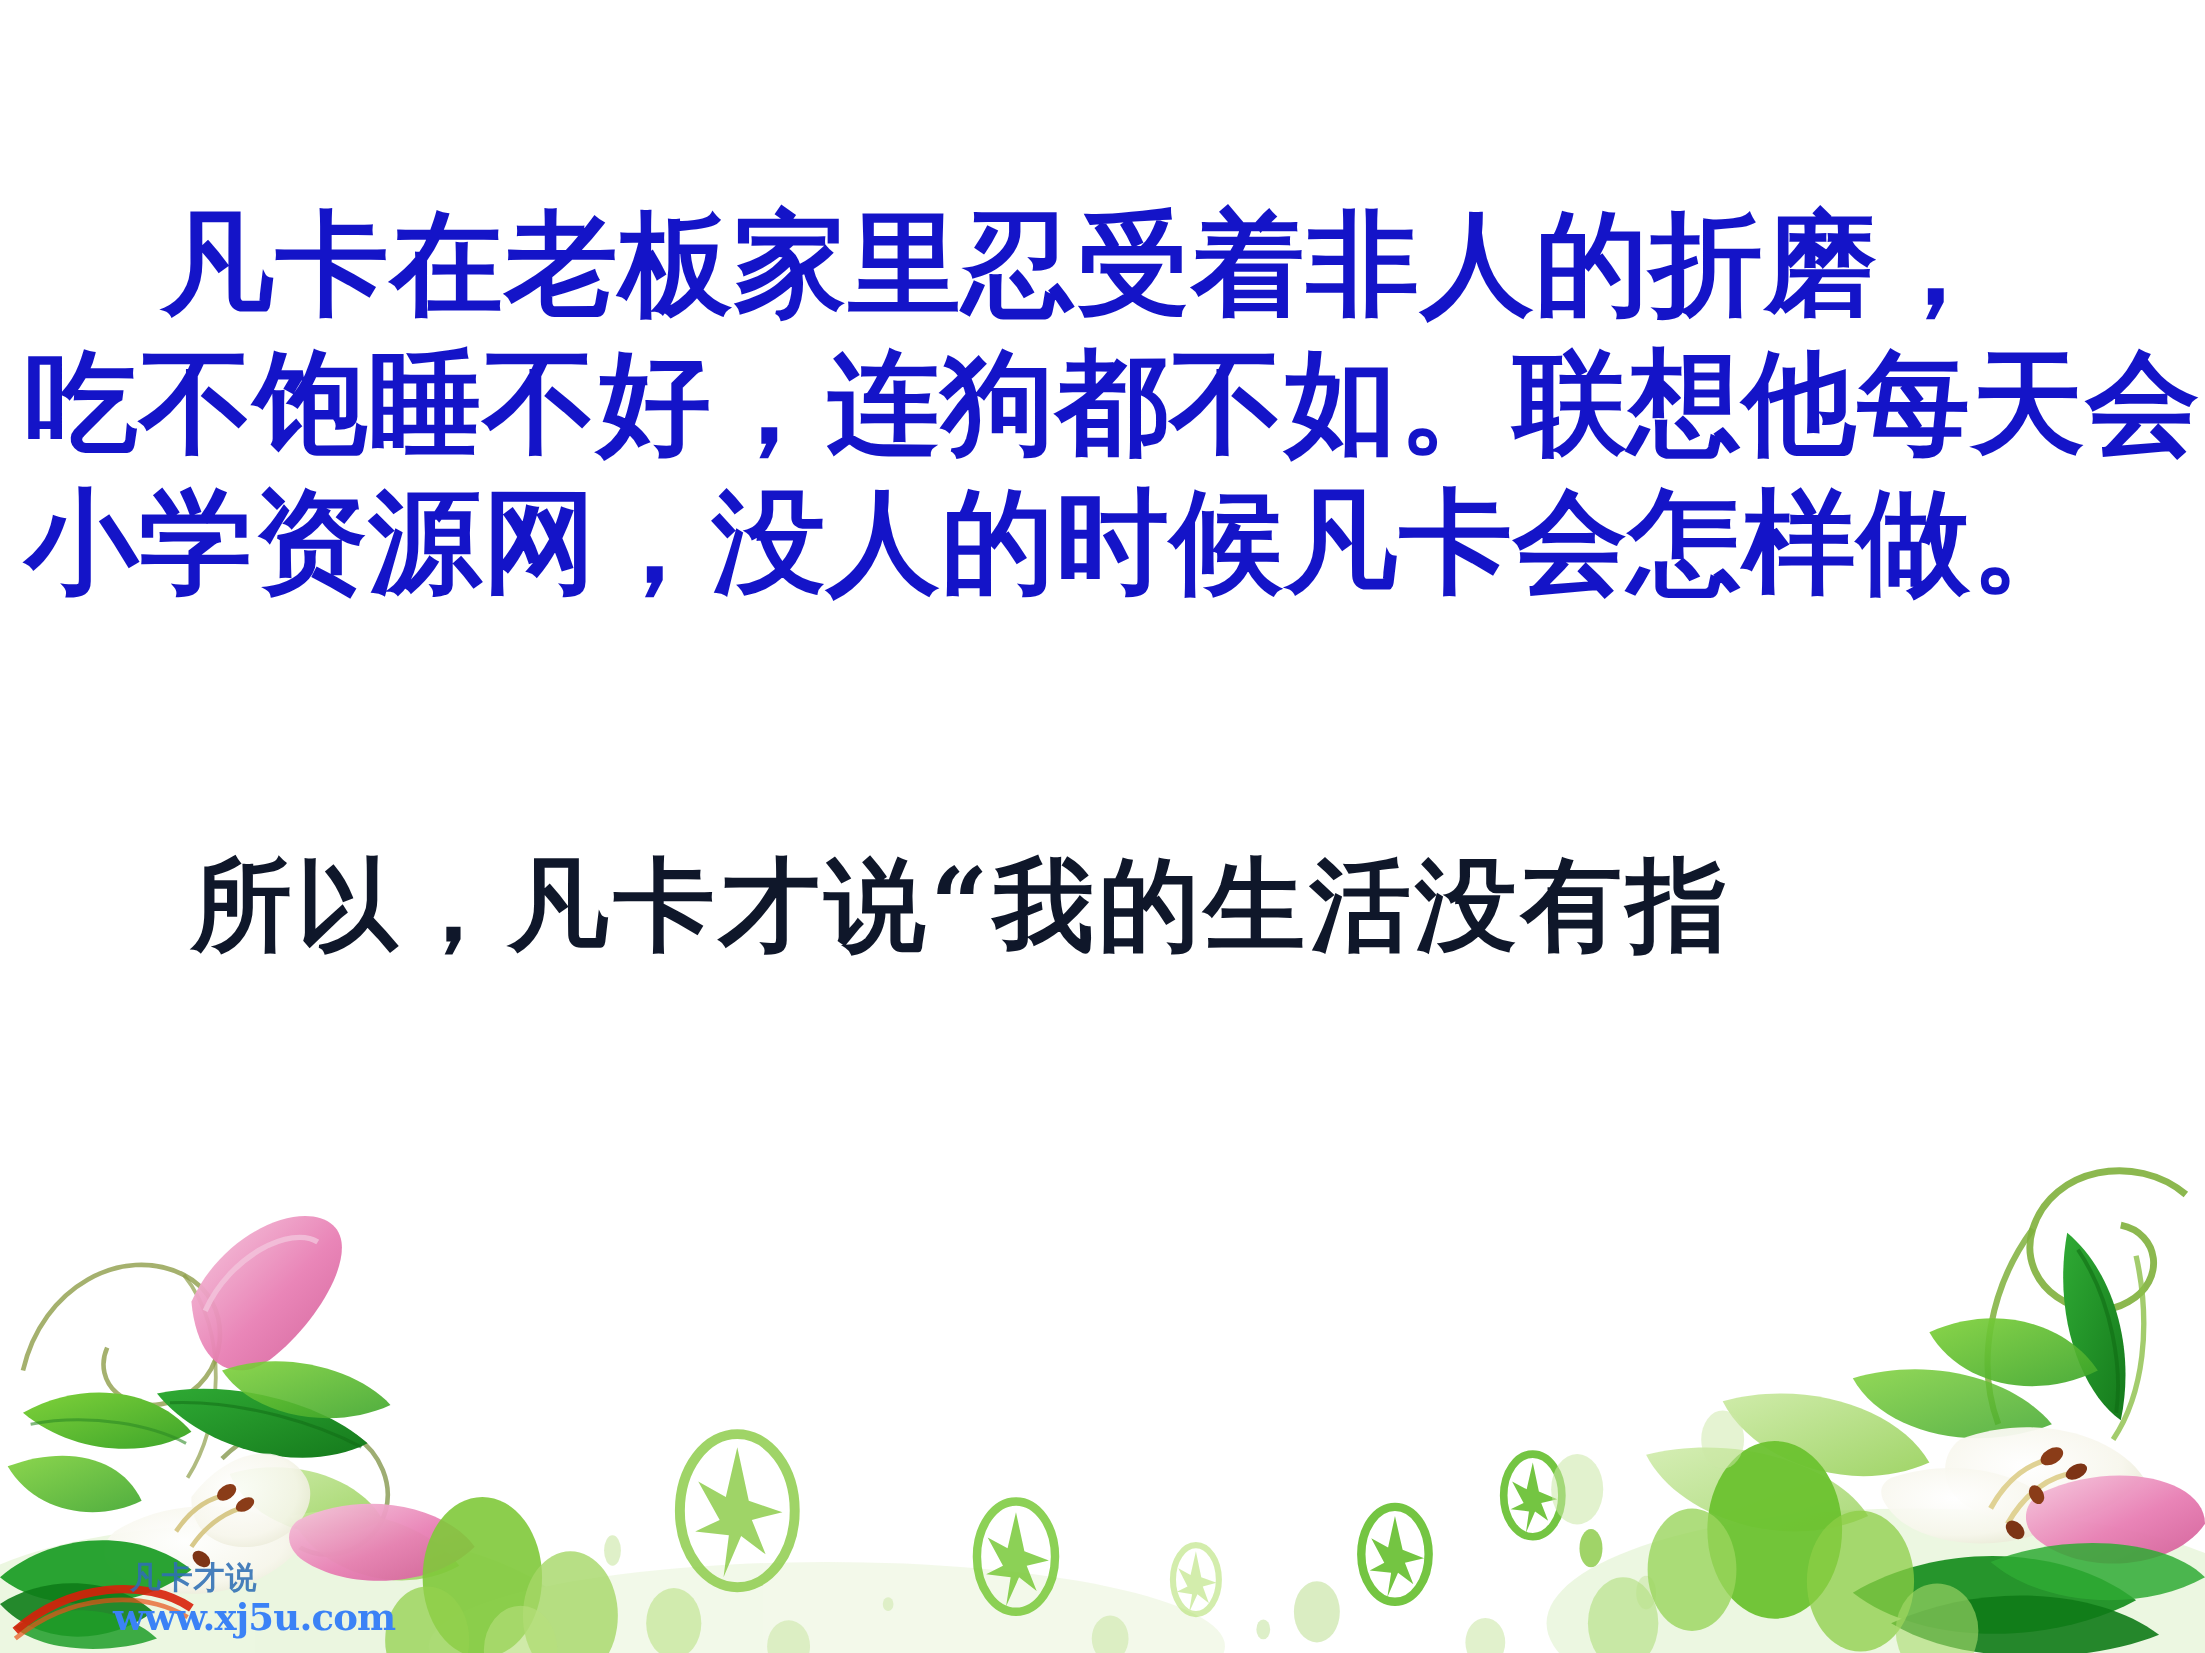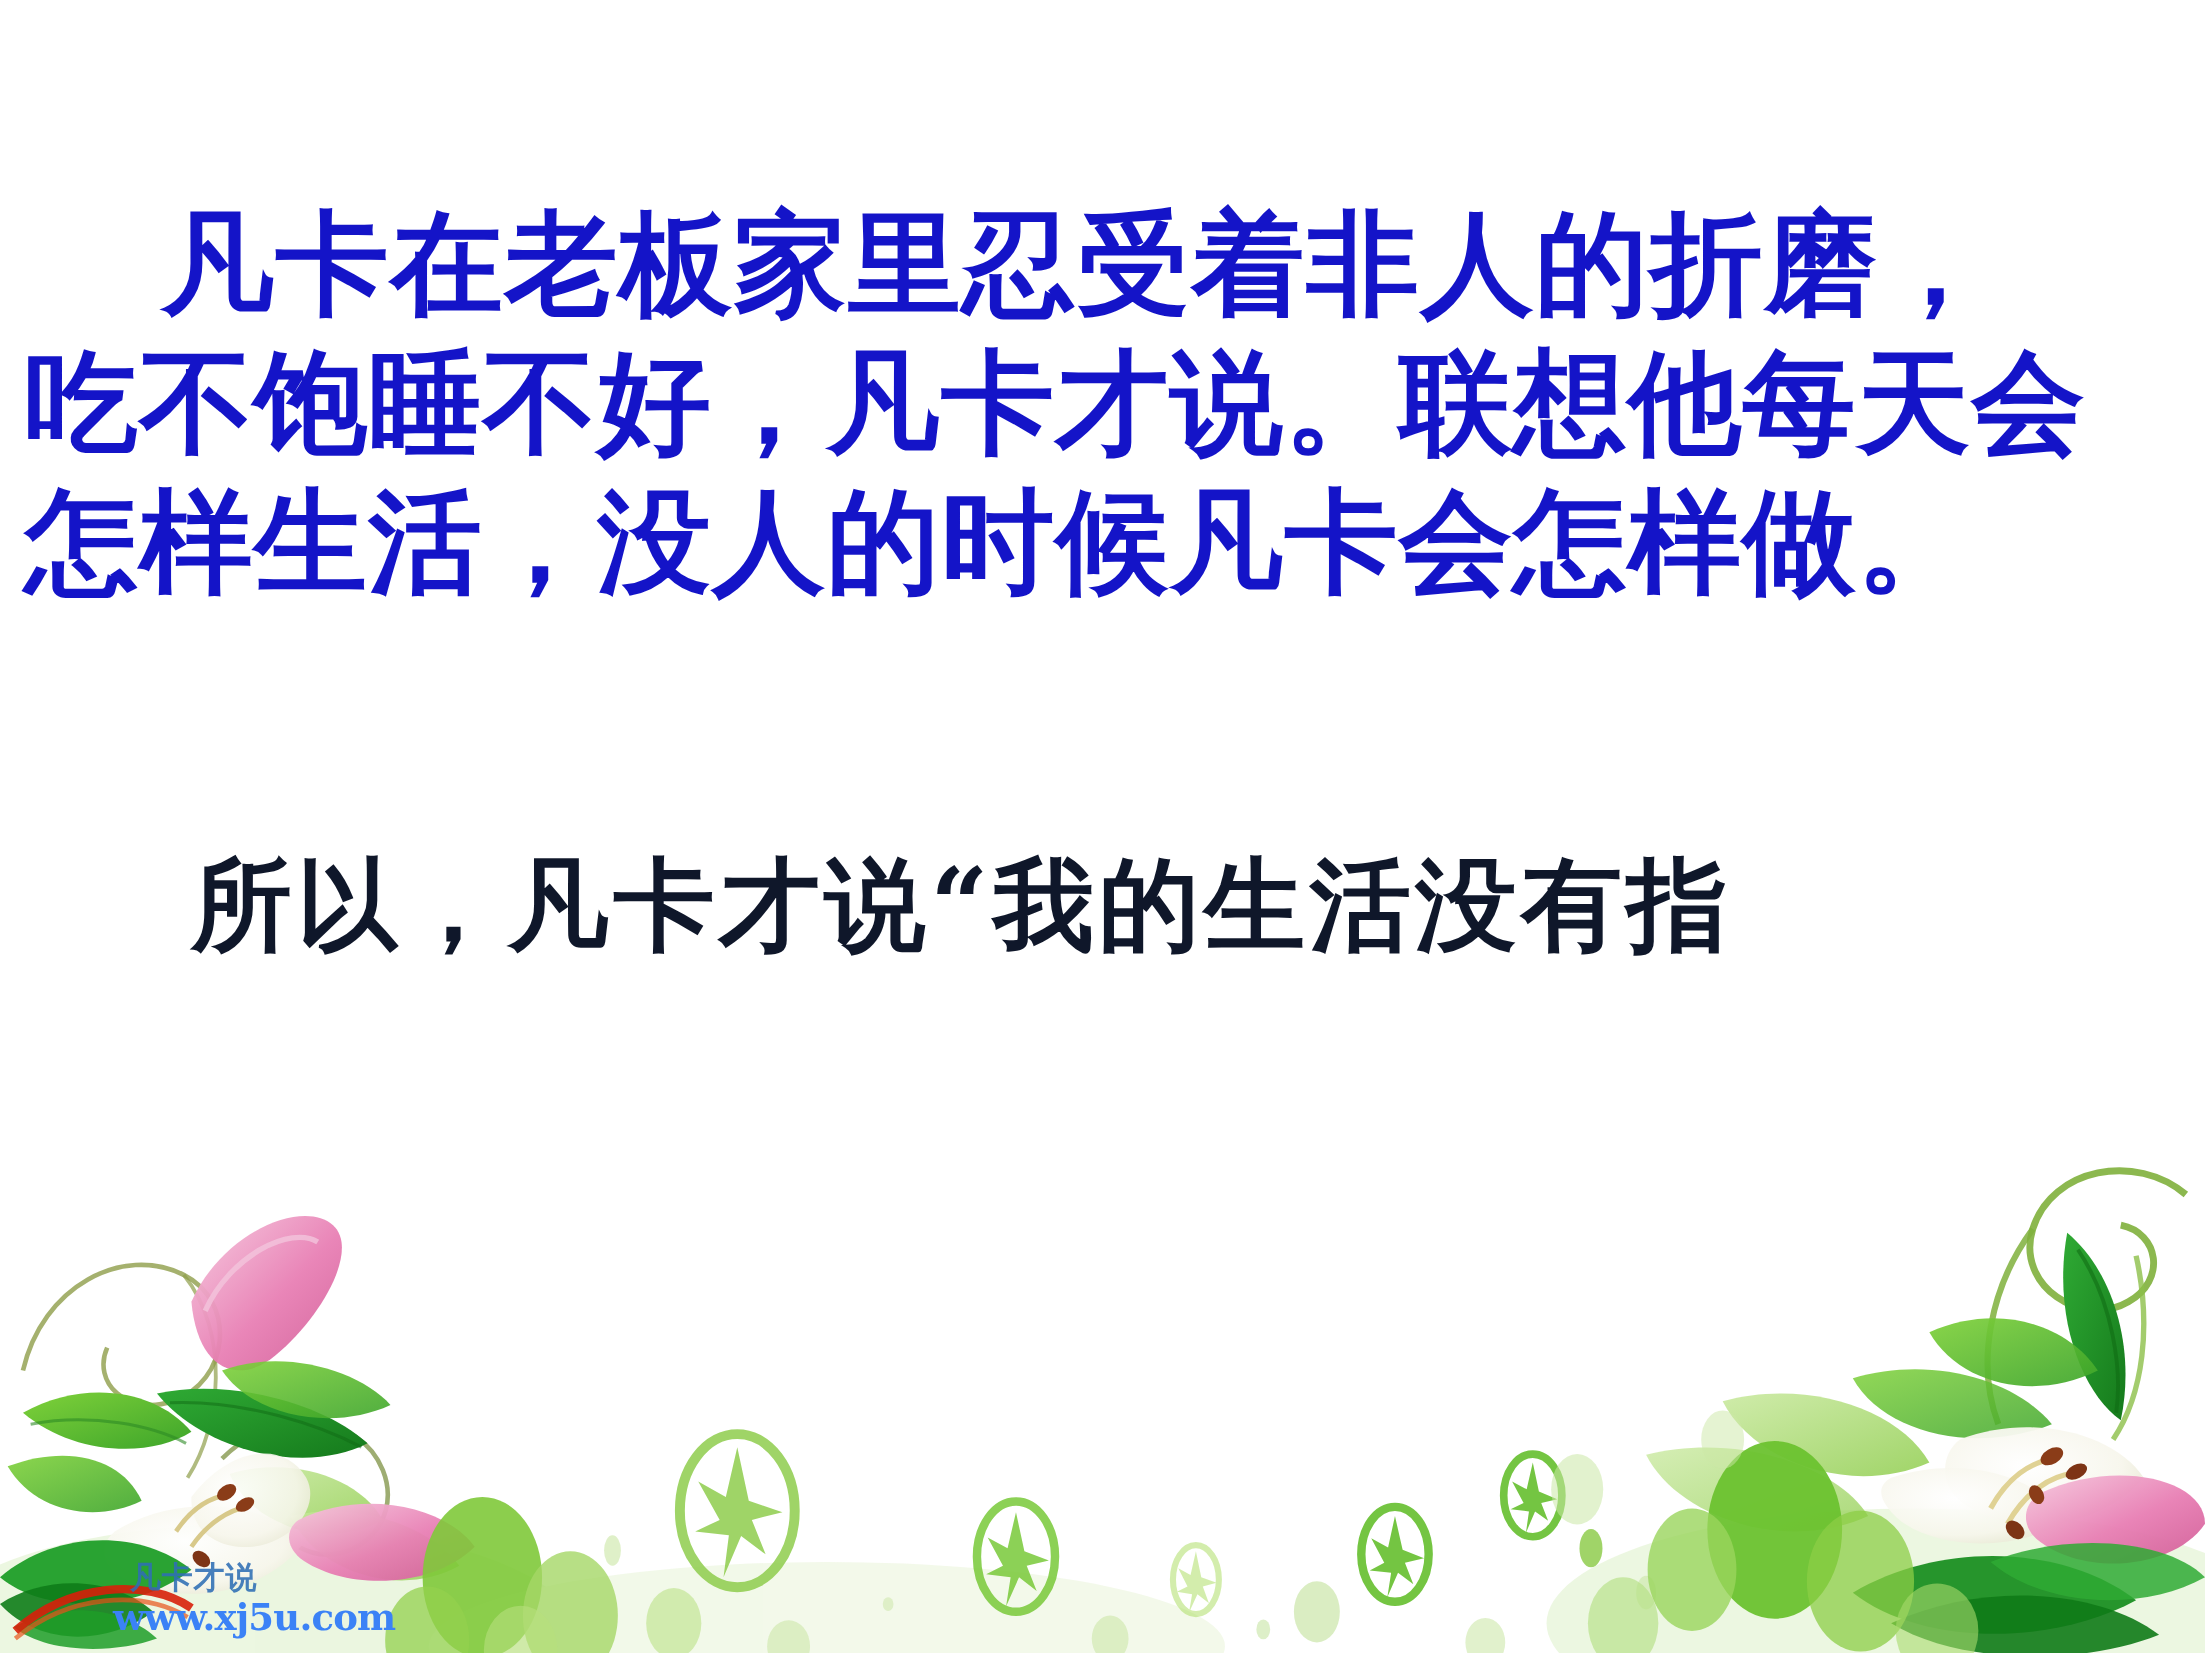--- a/index.html
+++ b/index.html
@@ -273,22 +273,22 @@
       <ellipse cx="880" cy="2120" rx="36" ry="46" fill="#b7e07d"></ellipse>
       <ellipse cx="1030" cy="2150" rx="28" ry="34" fill="#c9e6a3"></ellipse>
       <ellipse cx="1450" cy="2140" rx="24" ry="30" fill="#c9e6a3"></ellipse>
       <ellipse cx="1720" cy="2105" rx="30" ry="40" fill="#bcdf92"></ellipse>
       <ellipse cx="1940" cy="2145" rx="26" ry="32" fill="#c9e6a3"></ellipse>
     </g>
   </svg>
 
   <div class="blue-block">
     <p class="blue-line first">凡卡在老板家里忍受着非人的折磨，</p>
-    <p class="blue-line">吃不饱睡不好，凡卡才说。联想他每天会</p>
-    <p class="blue-line">怎样生活，没人的时候凡卡会怎样做。</p>
+    <p class="blue-line">吃不饱睡不好，连狗都不如。联想他每天会</p>
+    <p class="blue-line">小学资源网，没人的时候凡卡会怎样做。</p>
   </div>
 
   <div class="red-block">
     <p class="red-line">所以，凡卡才说“我的生活没有指</p>
   </div>
 
   <div class="watermark">
     <span class="wm-cn">凡卡才说</span>
     <span class="wm-url">www.xj5u.com</span>
   </div>

